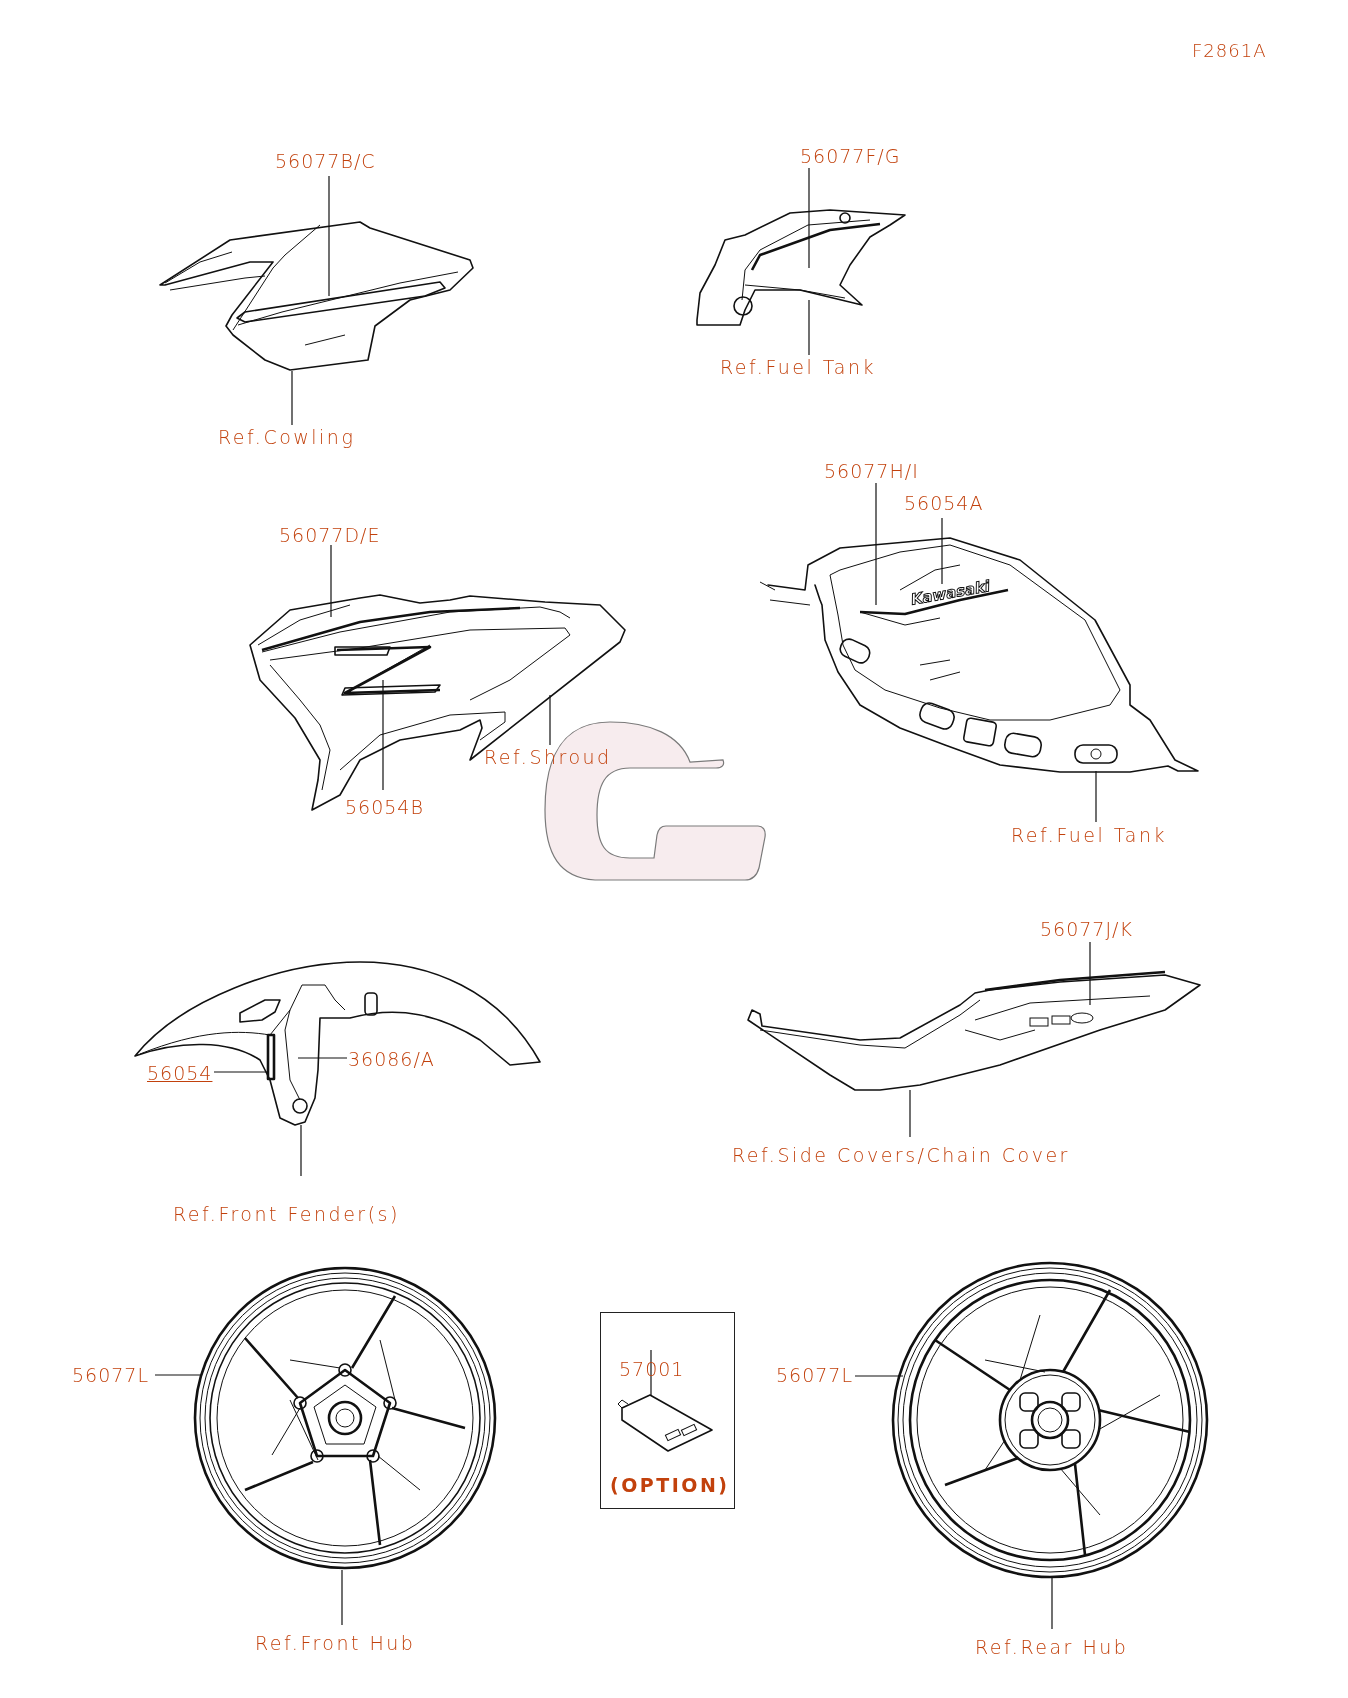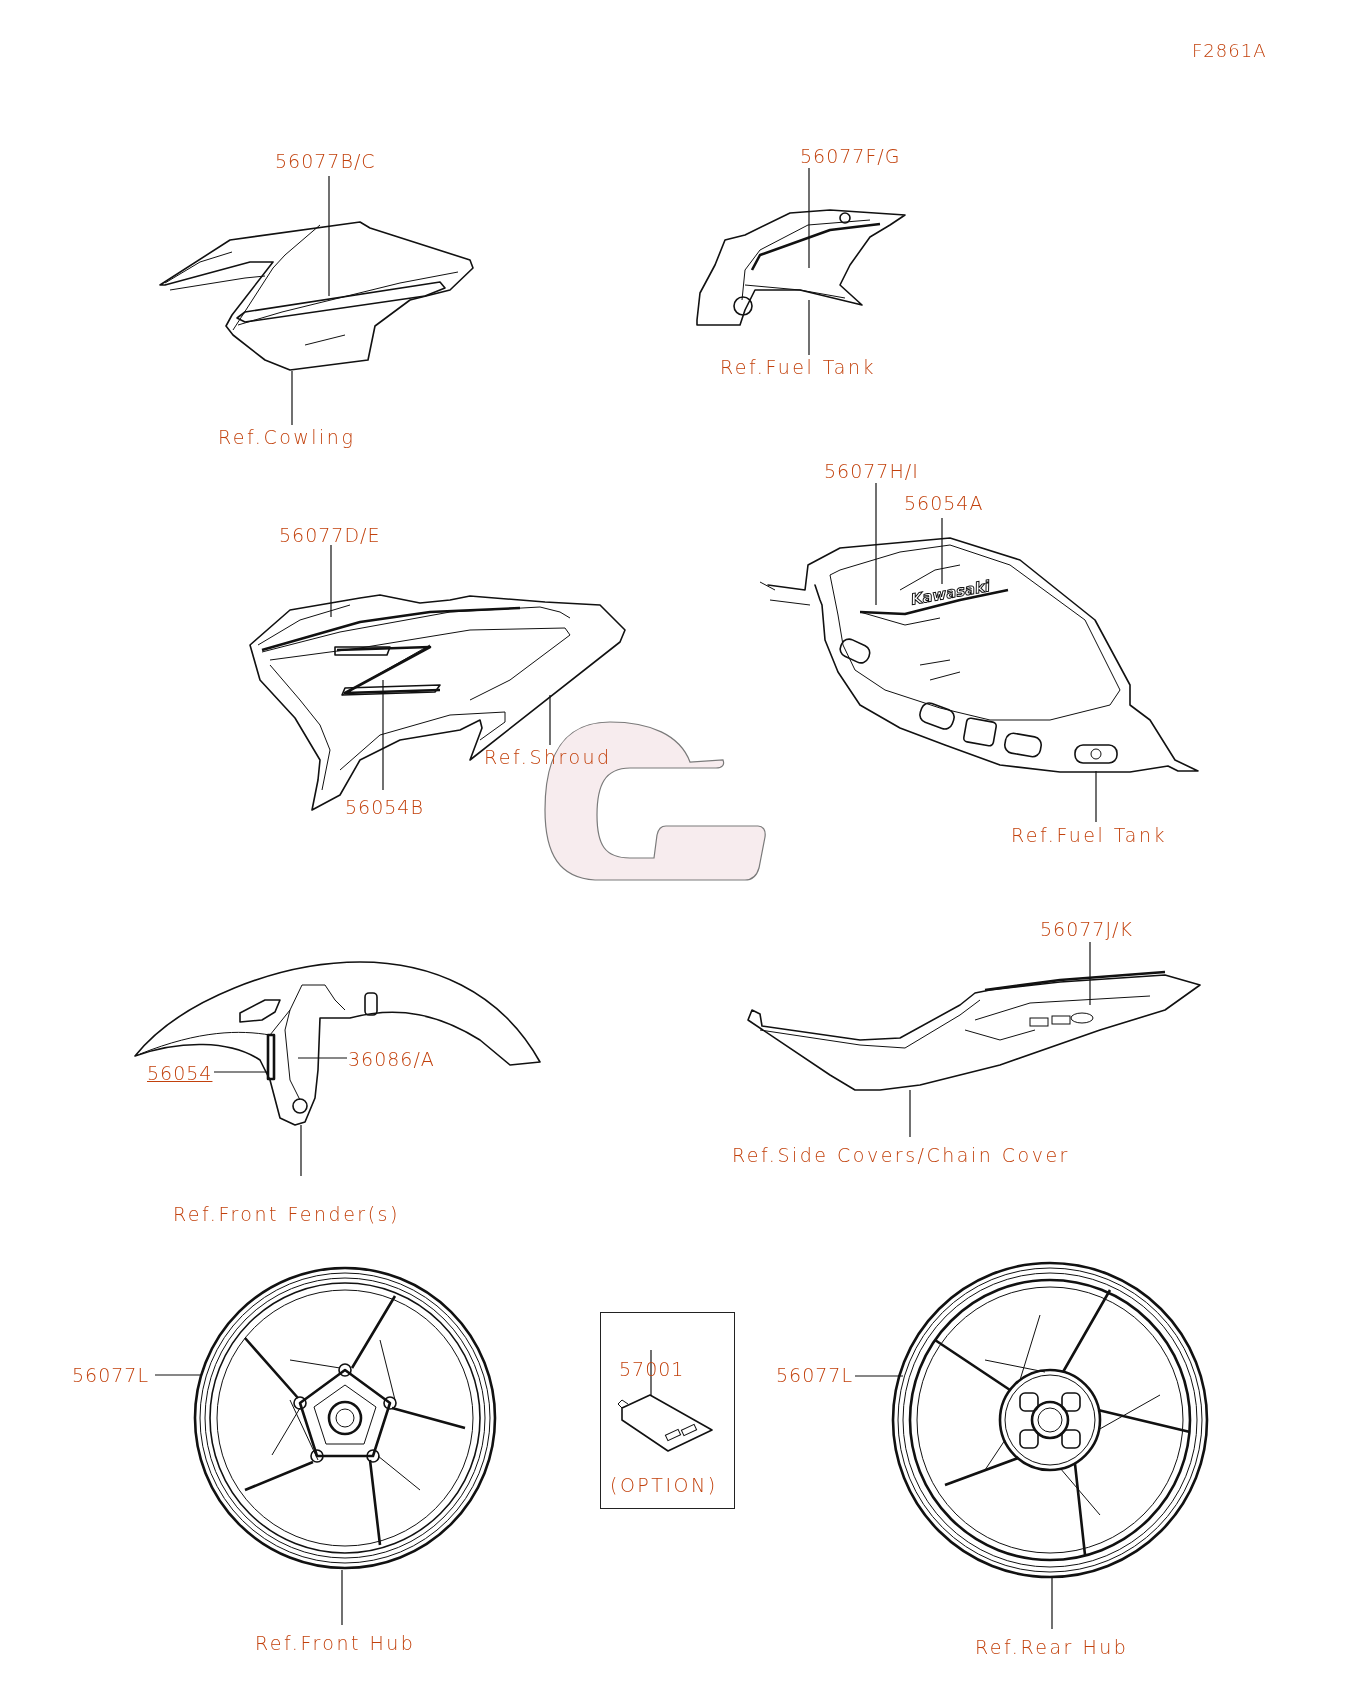--- a/index.html
+++ b/index.html
@@ -195,16 +195,16 @@
 <div class="lbl" style="left:173px; top:1182px;margin-top:21px;">Ref.Front Fender(s)</div>
 
 <div class="lbl num" style="left:1040px; top:918px;">56077J/K</div>
 <div class="lbl" style="left:732px; top:1144px;">Ref.Side Covers/Chain Cover</div>
 
 <div class="lbl num" style="left:72px; top:1364px;">56077L</div>
 <div class="lbl" style="left:255px; top:1632px;">Ref.Front Hub</div>
 
 <div class="option-box" style="left:600px; top:1312px; width:133px; height:195px;"></div>
 <div class="lbl num" style="left:619px; top:1326px;margin-top:32px;">57001</div>
-<div class="lbl" style="left:610px; top:1474px;">(OPTION)</div>
+<div class="lbl" style="left:610px; top:1474px;font-weight:bold;">(OPTION)</div>
 
 <div class="lbl num" style="left:776px; top:1364px;">56077L</div>
 <div class="lbl" style="left:975px; top:1636px;">Ref.Rear Hub</div>
 
 </body></html>

